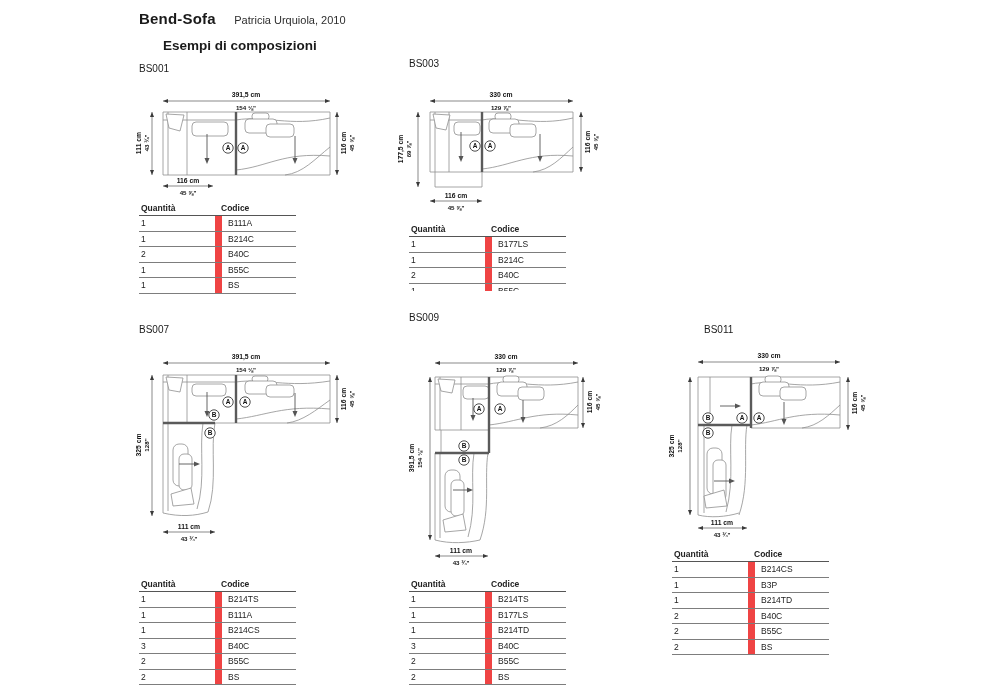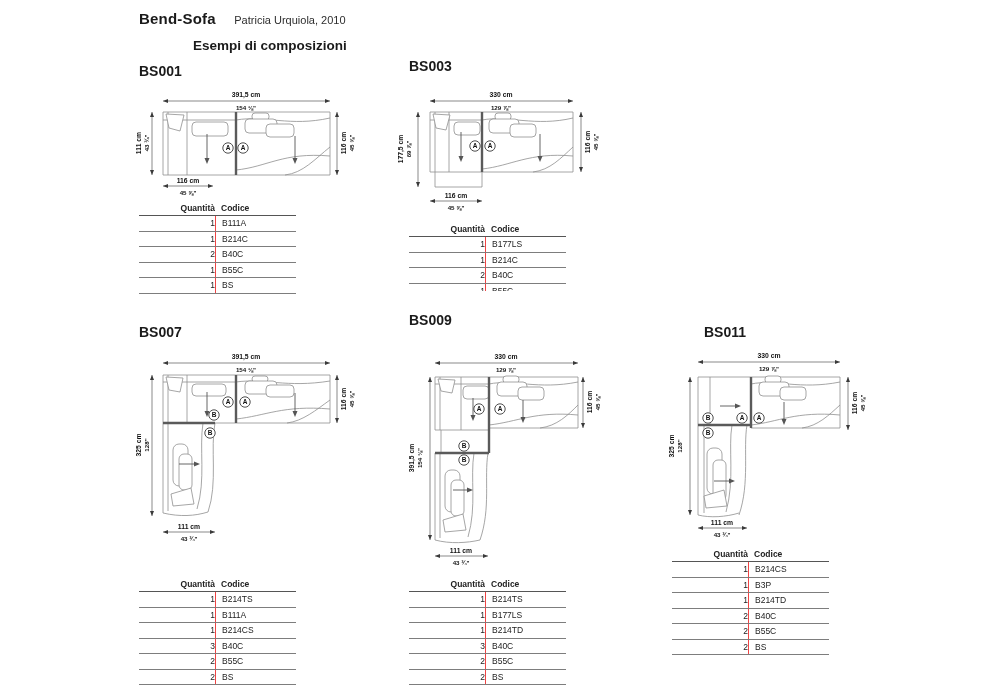--- a/index.html
+++ b/index.html
@@ -2,28 +2,28 @@
 <html><head>
 <meta charset="utf-8">
 <style>
   html,body{margin:0;padding:0;background:#fff;}
   .page{position:relative;width:1000px;height:700px;background:#ffffff;overflow:hidden;
         font-family:"Liberation Sans",sans-serif;color:#1a1a1a;}
   .abs{position:absolute;}
   .title{font-size:15px;font-weight:700;letter-spacing:.2px;}
   .designer{font-size:11px;font-weight:400;color:#2e2e2e;}
   .section{font-size:13.5px;font-weight:700;}
-  .comp-label{font-size:14px;font-weight:700;}
+  .comp-label{font-size:10px;font-weight:400;}
 
   
   .spec-table{position:absolute;width:157px;font-size:8.5px;color:#222;}
   .tr{display:flex;align-items:center;box-sizing:border-box;height:15.5px;border-bottom:1px solid #7d7d7d;}
   .tr.th{height:16px;font-weight:700;border-bottom:1px solid #555;}
-  .c1{width:74px;padding-left:2px;text-align:right;}
-  .c2{flex:1;height:100%;display:flex;align-items:center;border-left:1px solid #ef4444;padding-left:6px;}
+  .c1{width:74px;padding-left:2px;}
+  .c2{flex:1;height:100%;display:flex;align-items:center;border-left:7px solid #ef4444;padding-left:6px;}
   .tr.th .c2{border-left:none;}
   .clipwrap{position:absolute;overflow:hidden;}
 
   
   svg .ol{fill:none;stroke:#8f8f8f;stroke-width:0.8;stroke-linejoin:round;}
   svg .thick{fill:none;stroke:#5a5a5a;stroke-width:2.4;}
   svg .cush{fill:#fff;stroke:#8f8f8f;stroke-width:0.8;}
   svg .dl{stroke:#3a3a3a;stroke-width:0.6;}
   svg .ah{fill:#3a3a3a;stroke:none;}
   svg .dt{font:700 6.8px "Liberation Sans",sans-serif;fill:#111;text-anchor:middle;}
@@ -35,21 +35,21 @@
 </style>
 </head>
 <body>
 
 <div class="page">
 
   <div class="abs" style="left:139px;top:10px;white-space:nowrap;">
     <span class="title">Bend-Sofa</span>
     <span class="designer" style="margin-left:14px;">Patricia Urquiola, 2010</span>
   </div>
-  <div class="abs section" style="left:152px;top:38px;padding-left:41px;">Esempi di composizioni</div>
+  <div class="abs section" style="left:122px;top:38px;padding-left:41px;">Esempi di composizioni</div>
 
   <div class="abs comp-label" style="left:139px;top:63px;">BS001</div>
   <div class="abs comp-label" style="left:409px;top:58px;">BS003</div>
   <div class="abs comp-label" style="left:139px;top:324px;">BS007</div>
   <div class="abs comp-label" style="left:409px;top:312px;">BS009</div>
   <div class="abs comp-label" style="left:704px;top:324px;">BS011</div>
 
   <svg class="abs" style="left:135px;top:86px;" width="225" height="112" viewBox="0 0 225 112">
     <line class="dl" x1="28" y1="15" x2="195" y2="15"></line>
     <path class="ah" d="M28,15 l5,-2 v4 z"></path>

